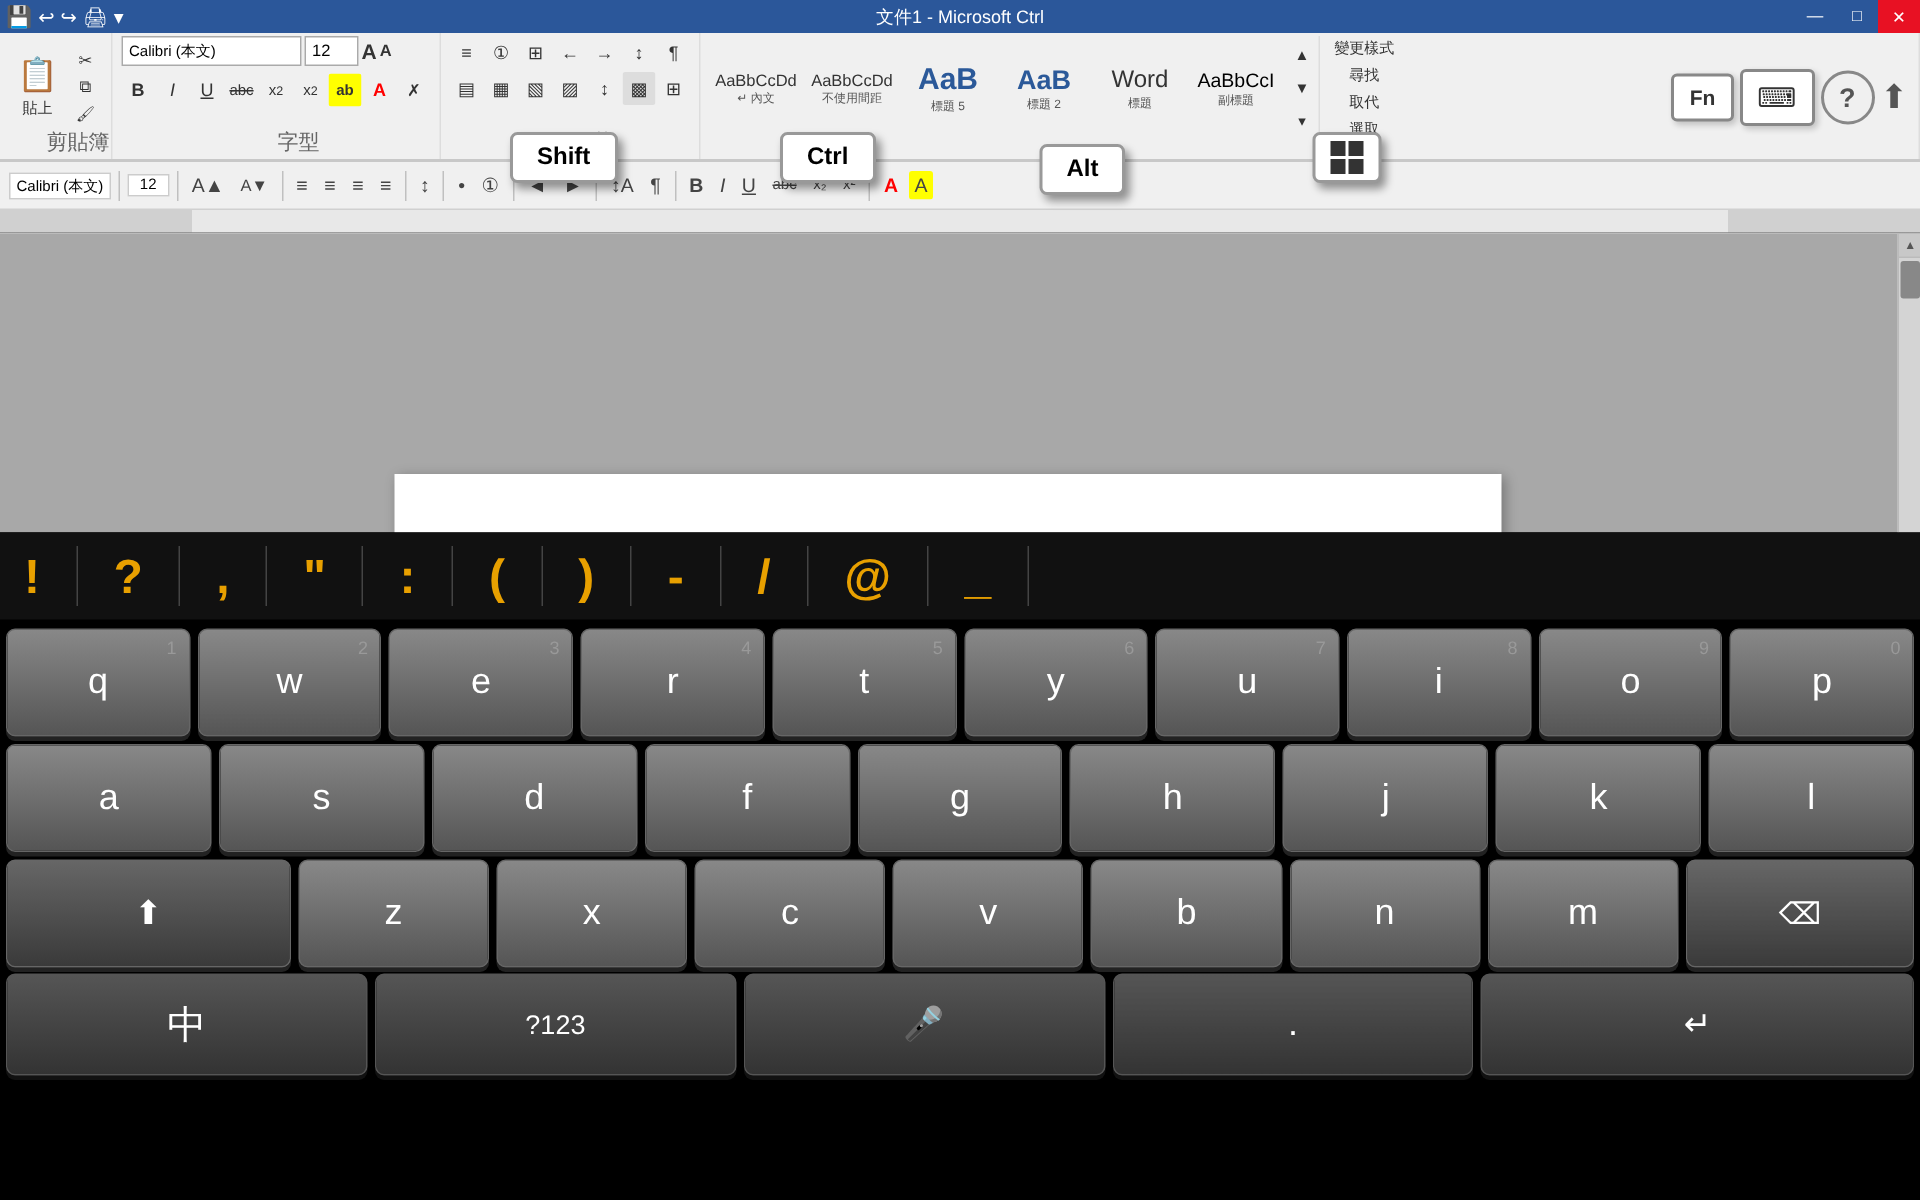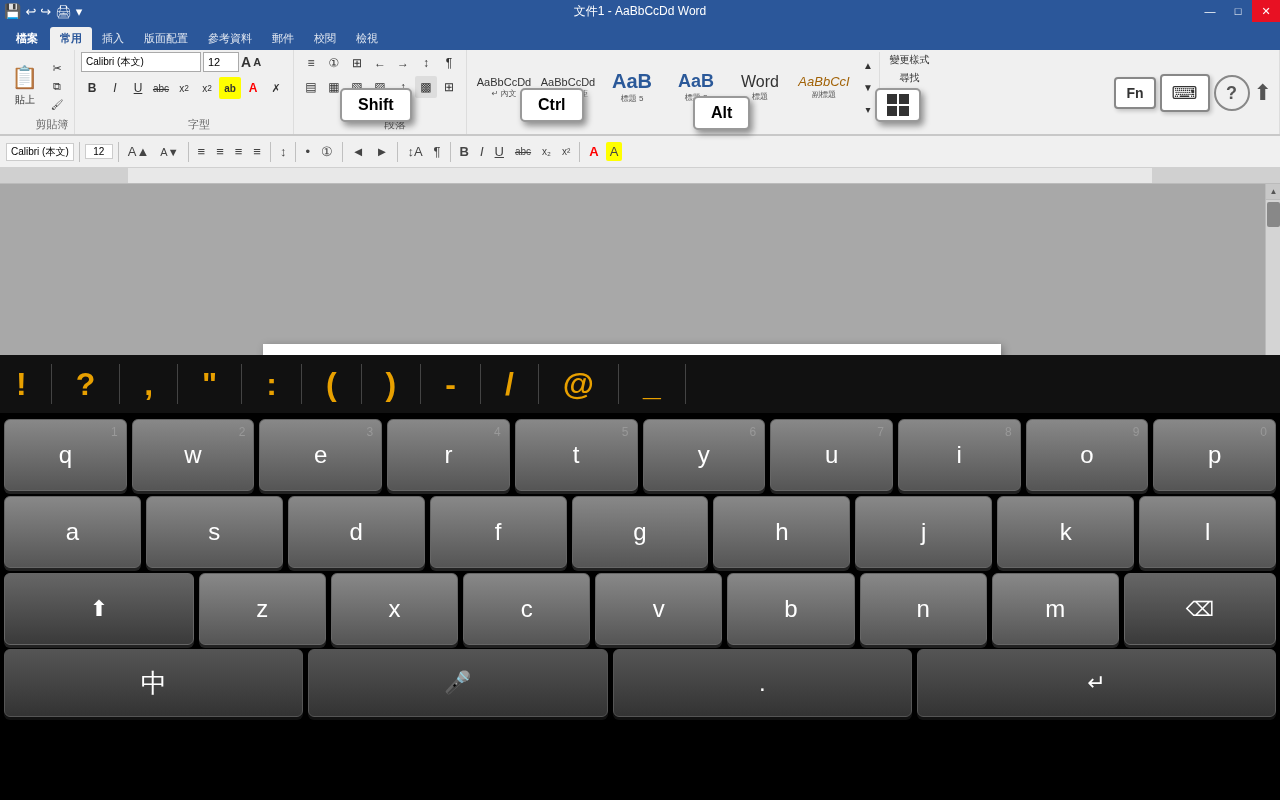--- a/index.html
+++ b/index.html
@@ -309,21 +309,21 @@
       border-right: 1px solid #ddd;
       position: relative;
       min-width: 50px;
     }
     .rgroup-label {
       position: absolute;
       bottom: 2px;
       left: 0;
       right: 0;
       text-align: center;
-      font-size: 11px;
+      font-size: 14px;
       color: #666;
       padding-left: 30px;
     }
     .rgroup-content {
       display: flex;
       flex: 1;
       align-items: center;
       gap: 2px;
     }
 
@@ -586,43 +586,33 @@
 
   <div id="word-titlebar">
 
     <div style="position:absolute;left:4px;top:0;height:22px;display:flex;align-items:center;gap:4px;">
       <span style="color:white;font-size:14px;cursor:pointer;">💾</span>
       <span style="color:white;font-size:13px;cursor:pointer;">↩</span>
       <span style="color:white;font-size:13px;cursor:pointer;">↪</span>
       <span style="color:white;font-size:13px;cursor:pointer;">🖨</span>
       <span style="color:white;font-size:13px;cursor:pointer;"> ▾</span>
     </div>
-    <span style="color:white;font-size:12px;">文件1 - AaBbCcDd Word</span>
+    <span style="color:white;font-size:12px;">文件1 - Microsoft Ctrl</span>
     <div id="wt-ctrls">
       <div class="wt-ctrl">—</div>
       <div class="wt-ctrl">□</div>
       <div class="wt-ctrl wt-ctrl-close">✕</div>
     </div>
 
     <div id="top-right-area">
       <span class="top-icon" style="font-size:11px;">▲</span>
       <span class="top-icon" style="font-size:16px;">?</span>
     </div>
   </div>
 
-  <div id="ribbon-tabs-row">
-    <div class="rtab" style="background:#2b579a;color:white;font-weight:bold;padding:4px 12px;border-radius:0;">檔案</div>
-    <div class="rtab active">常用</div>
-    <div class="rtab">插入</div>
-    <div class="rtab">版面配置</div>
-    <div class="rtab">參考資料</div>
-    <div class="rtab">郵件</div>
-    <div class="rtab">校閱</div>
-    <div class="rtab">檢視</div>
-  </div>
 
   <div id="main-ribbon">
 
     <div class="rgroup" id="grp-clipboard">
       <div class="rgroup-content">
         <div class="paste-btn">
           <div class="paste-icon">📋</div>
           <span>貼上</span>
         </div>
         <div class="clipboard-right">
@@ -707,21 +697,21 @@
           <div style="font-size:18px;font-weight:bold;color:#2b5999;">AaB</div>
           <div style="font-size:8px;color:#555;">標題 2</div>
         </div>
 
         <div class="style-preview">
           <div style="font-size:16px;color:#333;">Word</div>
           <div style="font-size:8px;color:#555;">標題</div>
         </div>
 
         <div class="style-preview">
-          <div style="font-size:13px;font-style:italic;color:#a16207;">AaBbCcI</div>
+          <div style="font-size:13px;color:#000000;">AaBbCcI</div>
           <div style="font-size:8px;color:#555;">副標題</div>
         </div>
 
         <div style="display:flex;flex-direction:column;justify-content:space-between;height:70px;padding:2px 0;">
           <div class="fmt-btn" style="font-size:10px;">▲</div>
           <div class="fmt-btn" style="font-size:10px;">▼</div>
           <div class="fmt-btn" style="font-size:10px;">▾</div>
         </div>
       </div>
 
@@ -890,20 +880,23 @@
         <span class="bksp-icon">⌫</span>
       </div>
     </div>
 
   </div>
 
   <div id="bottom-row">
     <div class="key-lang key-lang-zh">
       <span>中</span>
     </div>
+    <div class="key-lang key-num123">
+      <span>?123</span>
+    </div>
     <div class="key-lang key-mic">
       <span>🎤</span>
     </div>
     <div class="key-period">
       <span>.</span>
     </div>
     <div class="key-enter">
       <span>↵</span>
     </div>
   </div>

